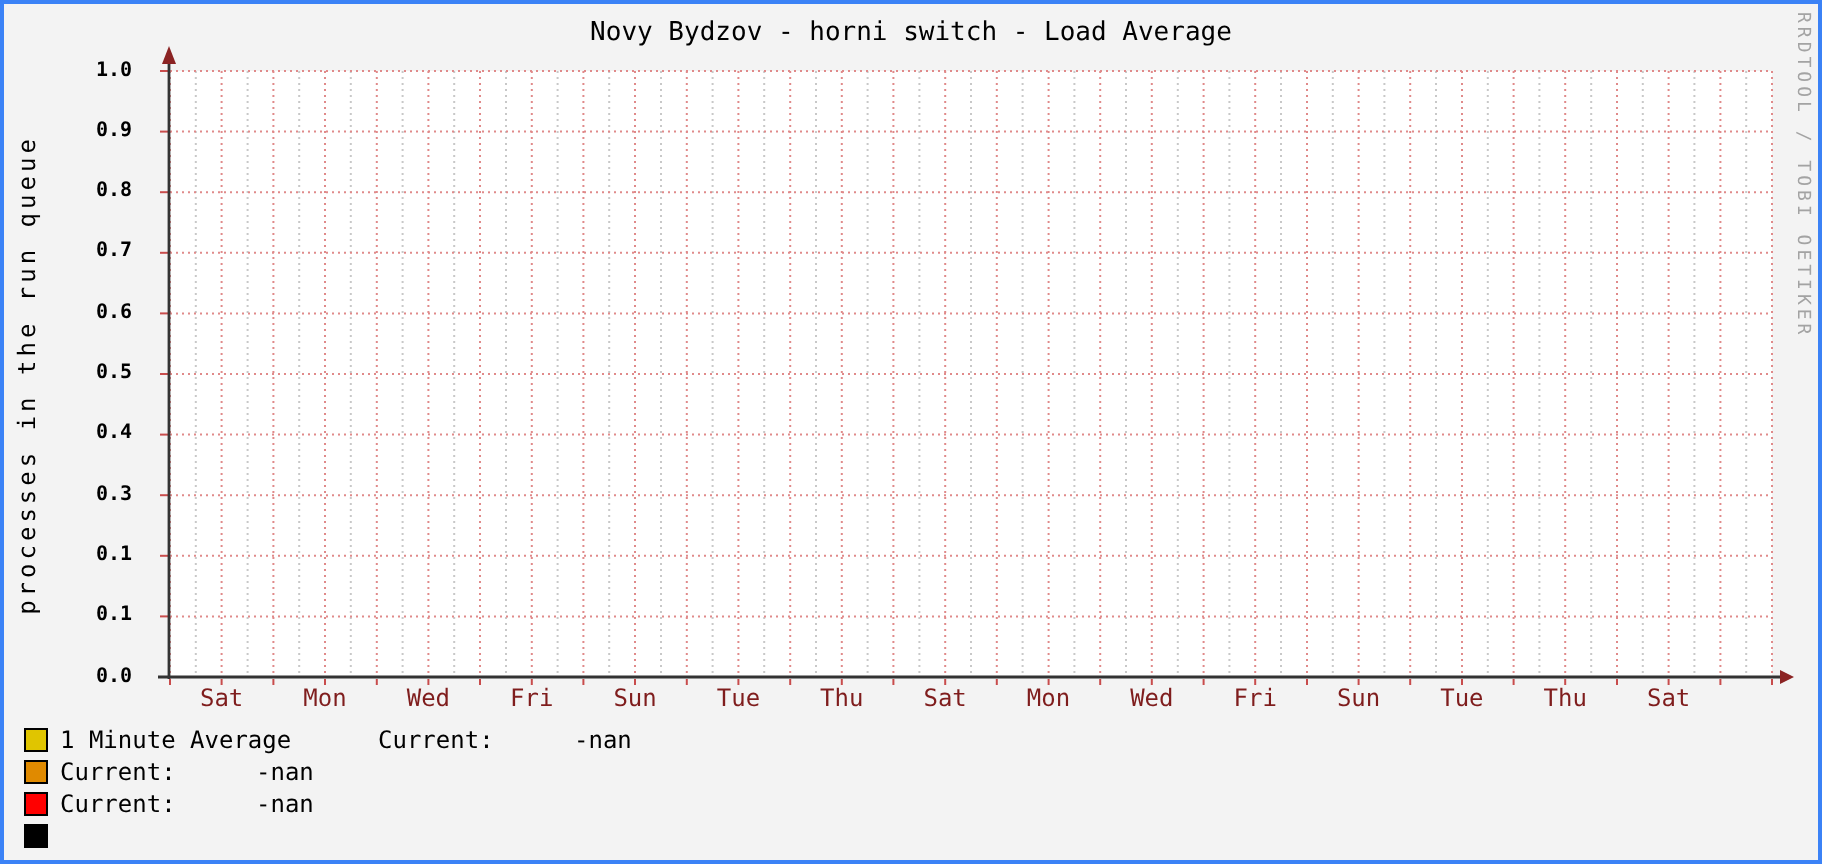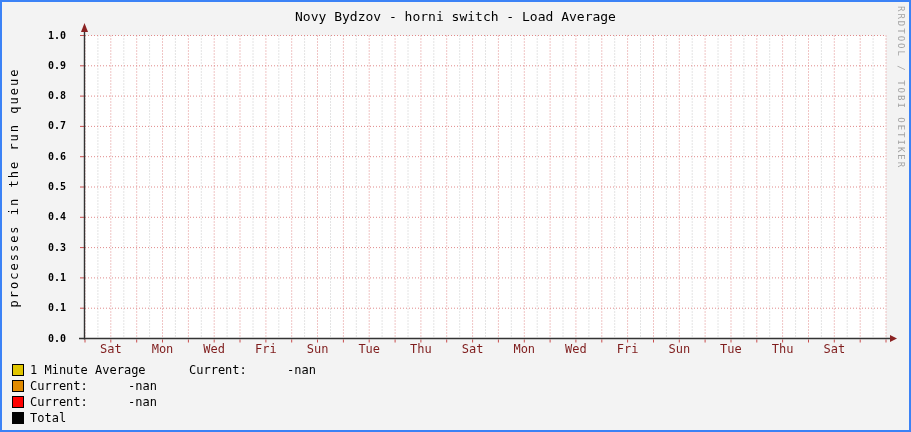--- a/index.html
+++ b/index.html
@@ -230,19 +230,18 @@
       <span class="lcur">Current:</span>
       <span class="lval">-nan</span>
     </div>
     <div class="lrow">
       <span class="swatch" style="background: rgb(255, 0, 0);"></span>
       <span class="lcur">Current:</span>
       <span class="lval">-nan</span>
     </div>
     <div class="lrow">
       <span class="swatch" style="background: rgb(0, 0, 0);"></span>
-      <span class="lname">Total</span>
       <span class="lcur"></span>
       <span class="lval"></span>
     </div>
   </div>
 
 </div>
 
 </body></html>

